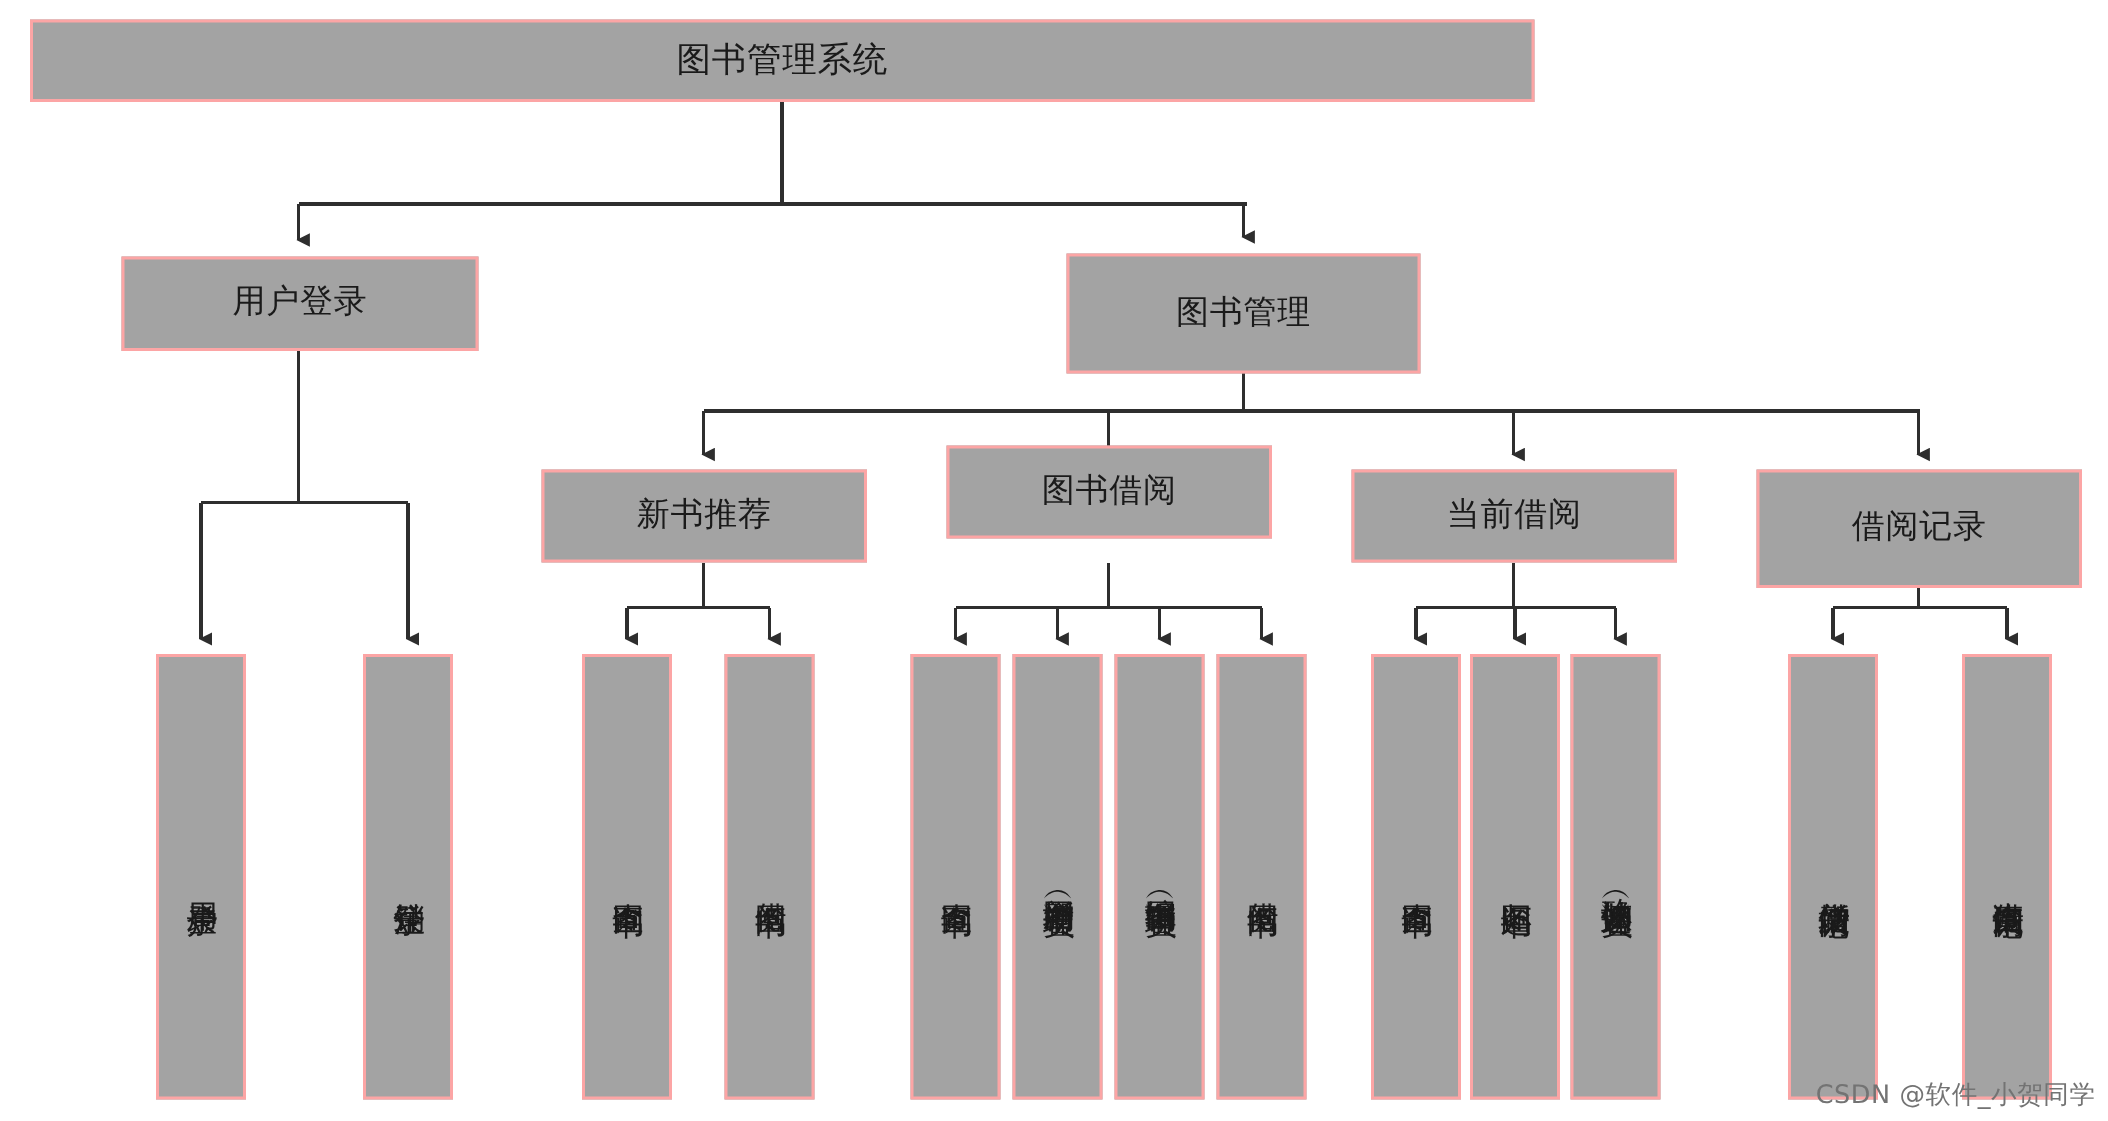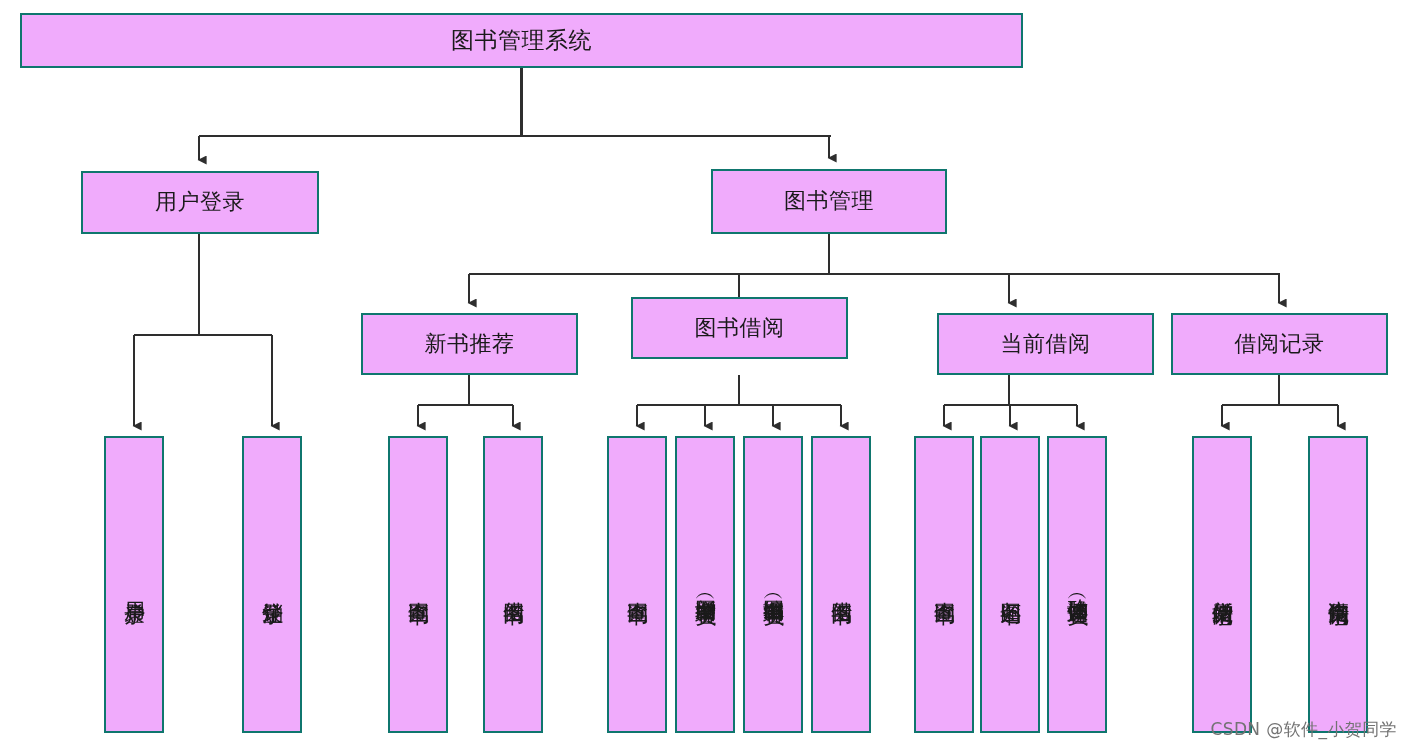--- a/index.html
+++ b/index.html
@@ -10,22 +10,22 @@
     font-family:"DejaVu Sans","Liberation Sans",sans-serif;
     overflow:hidden;
     position:relative;
   }
   #diagram{position:absolute;left:0;top:0;width:1405px;height:747px;}
   svg.edges{position:absolute;left:0;top:0;width:1405px;height:747px;pointer-events:none;}
 
   .node{
     position:absolute;
     box-sizing:border-box;
-    background:#f0abfc;
-    border:2px solid #0f766e;
+    background:#a3a3a3;
+    border:2px solid #fca5a5;
     display:flex;
     align-items:center;
     justify-content:center;
     color:#1a1a1a;
   }
   .node .label{
     display:block;
     line-height:1.12;
     letter-spacing:0.5px;
     white-space:nowrap;
@@ -116,37 +116,37 @@
   </svg>
 
   <div class="node horiz root" style="left:20px;top:13px;width:1003px;height:55px;">
     <span class="label">图书管理系统</span>
   </div>
 
   <div class="node horiz" style="left:81px;top:171px;width:238px;height:63px;">
     <span class="label">用户登录</span>
   </div>
 
-  <div class="node horiz" style="left:711px;top:169px;width:236px;height:65px;">
+  <div class="node horiz" style="left:711px;top:169px;width:236px;height:80px;">
     <span class="label">图书管理</span>
   </div>
 
   <div class="node horiz" style="left:361px;top:313px;width:217px;height:62px;text-align:right;">
     <span class="label">新书推荐</span>
   </div>
 
   <div class="node horiz" style="left:631px;top:297px;width:217px;height:62px;">
     <span class="label">图书借阅</span>
   </div>
 
-  <div class="node horiz" style="left:901px;top:313px;width:217px;height:62px;margin-left:36px;">
+  <div class="node horiz" style="left:901px;top:313px;width:217px;height:62px;">
     <span class="label">当前借阅</span>
   </div>
 
-  <div class="node horiz" style="left:1171px;top:313px;width:217px;height:62px;">
+  <div class="node horiz" style="left:1171px;top:313px;width:217px;height:79px;">
     <span class="label">借阅记录</span>
   </div>
 
   <div class="node leaf" style="left:104px;top:436px;width:60px;height:297px;">
     <span class="label">用户登录</span>
   </div>
 
   <div class="node leaf" style="left:242px;top:436px;width:60px;height:297px;">
     <span class="label">注销登录</span>
   </div>

